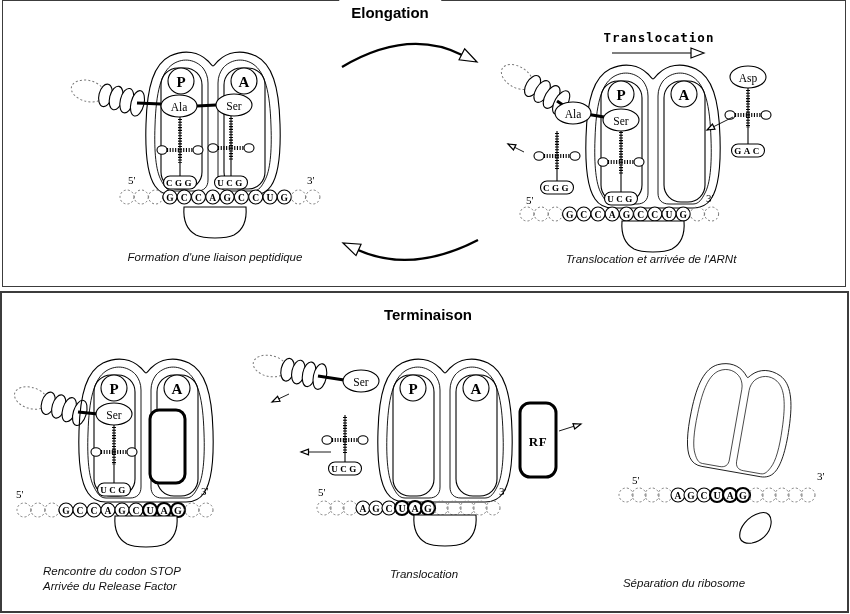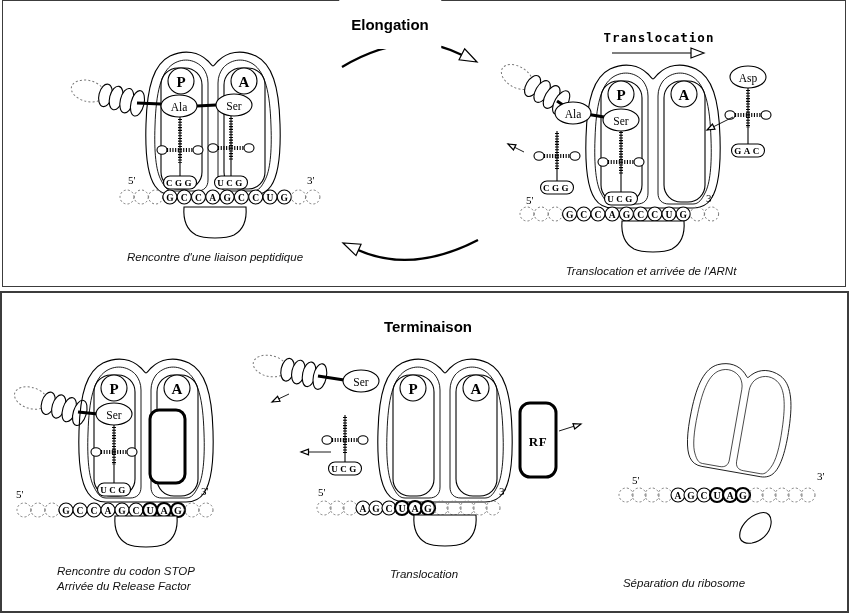--- a/index.html
+++ b/index.html
@@ -3,21 +3,21 @@
 <meta charset="utf-8">
 <style>
   html,body{margin:0;padding:0;background:#fff}
   .stage{position:relative;width:850px;height:614px;background:#fff;overflow:hidden;
          font-family:"Liberation Sans",sans-serif}
   .panel{position:absolute;background:#fff;border:1.6px solid #3c3c3c;box-sizing:border-box}
   .panel-top{left:2px;top:0;width:844px;height:287px}
   .panel-bottom{left:0;top:291px;width:849px;height:322px;border-width:2px}
   #diagram{position:absolute;left:0;top:0}
   .ptitle{position:absolute;transform:translateX(-50%);font:bold 15px "Liberation Sans",sans-serif;
-          background:#fff;padding:16px 12px;white-space:nowrap}
+          background:#fff;padding:4px 12px;white-space:nowrap}
   .mono-label{position:absolute;left:659px;top:30px;transform:translateX(-50%);
           font:bold 12.5px "DejaVu Sans Mono","Liberation Mono",monospace;letter-spacing:1px;white-space:nowrap}
   .cap{position:absolute;font:italic 11.5px "Liberation Sans",sans-serif;line-height:15px;
        color:#111;white-space:nowrap}
   .center{transform:translateX(-50%)}
   .prime{position:absolute;font:11px "Liberation Serif",serif;color:#000}
   
   .ln{fill:none;stroke:#000;stroke-width:1.1}
   .thin{stroke-width:0.9}
   .fw{fill:#fff}
@@ -361,23 +361,23 @@
           <circle cx="808" cy="495" r="7" class="dotted"></circle>
         </g>
         <path d="M740,538C738,528 748,516 760,513C768,511 772,516 771,524C770,533 762,541 752,543C746,544 741,542 740,538Z" class="ln fw"></path>
       </g>
     </svg>
 
   <div class="ptitle" style="left:390px;top:0px">Elongation</div>
   <div class="ptitle" style="left:428px;top:302px">Terminaison</div>
   <div class="mono-label">Translocation</div>
 
-  <div class="cap center" style="left:215px;top:250px">Rencontre d'une liaison peptidique</div>
-  <div class="cap center" style="left:651px;top:264px">Translocation et arrivée de l'ARNt</div>
-  <div class="cap" style="left:57px;top:564px">
+  <div class="cap center" style="left:215px;top:250px">Formation d'une liaison peptidique</div>
+  <div class="cap center" style="left:651px;top:252px">Translocation et arrivée de l'ARNt</div>
+  <div class="cap" style="left:43px;top:564px">
     <div>Rencontre du codon STOP</div>
     <div>Arrivée du Release Factor</div>
   </div>
   <div class="cap center" style="left:424px;top:567px;text-align:center">
     <div>Translocation</div>
   </div>
   <div class="cap center" style="left:684px;top:576px">Séparation du ribosome</div>
 
   <span class="prime" style="left:128px;top:174px">5'</span>
   <span class="prime" style="left:307px;top:174px">3'</span>

